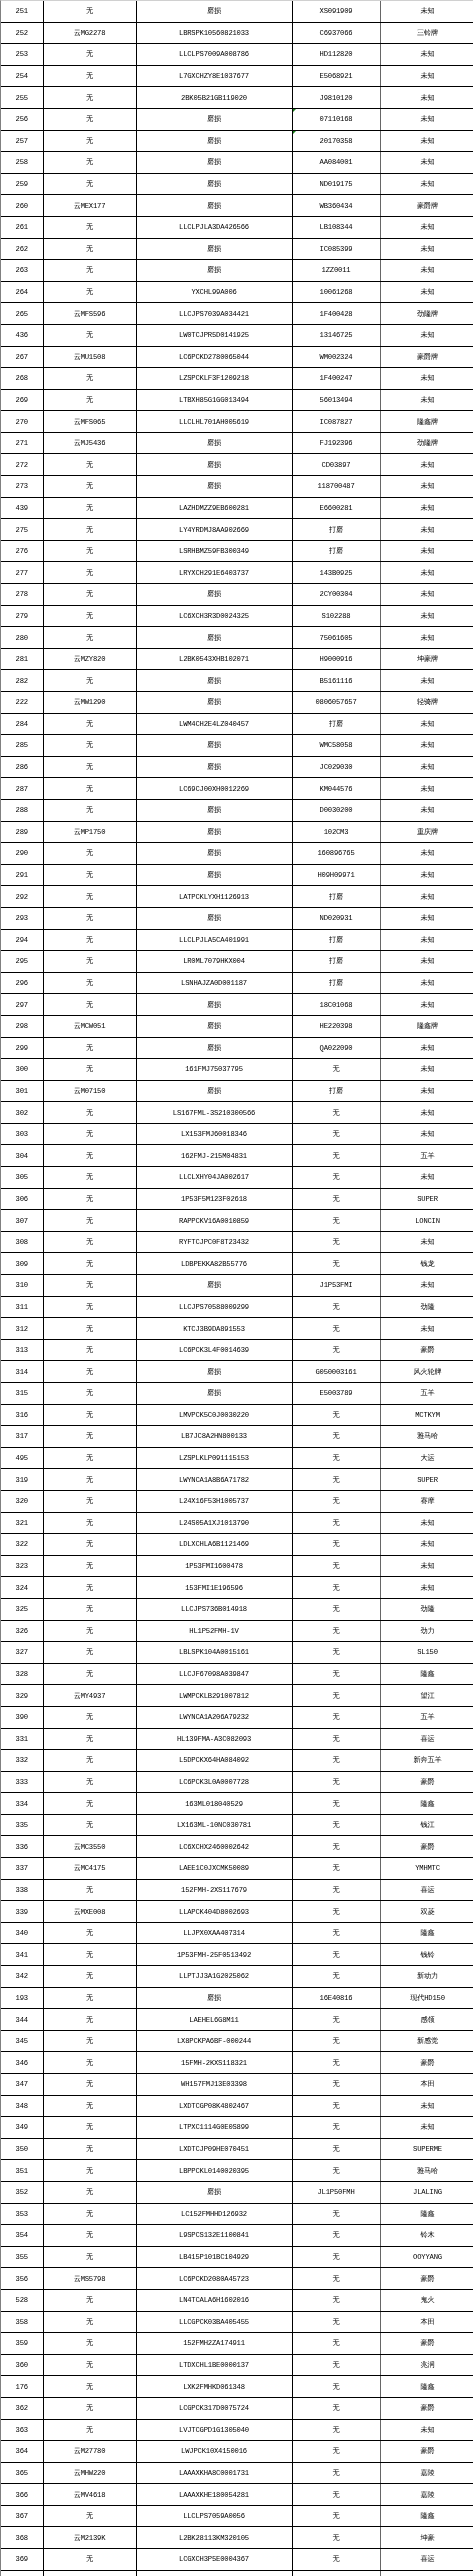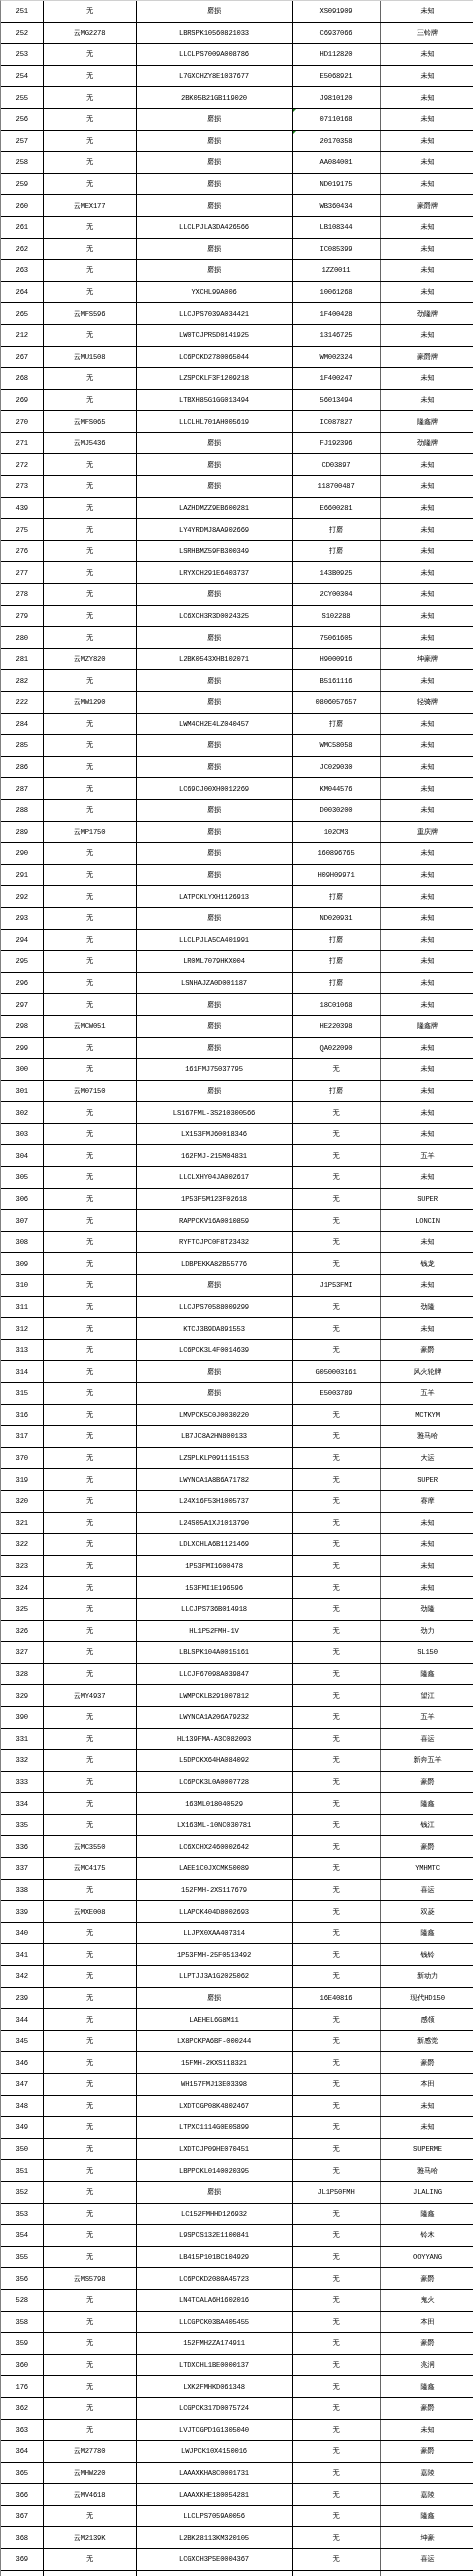--- a/index.html
+++ b/index.html
@@ -138,21 +138,21 @@
           <td class="c5"><span>未知</span></td>
         </tr>
         <tr>
           <td class="c1"><span>265</span></td>
           <td class="c2"><span>云MFS596</span></td>
           <td class="c3"><span>LLCJPS7039A034421</span></td>
           <td class="c4"><span>1F400428</span></td>
           <td class="c5"><span>劲隆牌</span></td>
         </tr>
         <tr>
-          <td class="c1"><span>212</span></td>
+          <td class="c1"><span>436</span></td>
           <td class="c2"><span>无</span></td>
           <td class="c3"><span>LW0TCJPR5D0141925</span></td>
           <td class="c4"><span>13146725</span></td>
           <td class="c5"><span>未知</span></td>
         </tr>
         <tr>
           <td class="c1"><span>267</span></td>
           <td class="c2"><span>云MU1508</span></td>
           <td class="c3"><span>LC6PCKD2780065044</span></td>
           <td class="c4"><span>WM002324</span></td>
@@ -502,21 +502,21 @@
           <td class="c5"><span>MCTKYM</span></td>
         </tr>
         <tr>
           <td class="c1"><span>317</span></td>
           <td class="c2"><span>无</span></td>
           <td class="c3"><span>LB7JC8A2HN800133</span></td>
           <td class="c4"><span>无</span></td>
           <td class="c5"><span>雅马哈</span></td>
         </tr>
         <tr>
-          <td class="c1"><span>370</span></td>
+          <td class="c1"><span>495</span></td>
           <td class="c2"><span>无</span></td>
           <td class="c3"><span>LZSPLKLP091115153</span></td>
           <td class="c4"><span>无</span></td>
           <td class="c5"><span>大运</span></td>
         </tr>
         <tr>
           <td class="c1"><span>319</span></td>
           <td class="c2"><span>无</span></td>
           <td class="c3"><span>LWYNCA1A8B6A71782</span></td>
           <td class="c4"><span>无</span></td>
@@ -677,21 +677,21 @@
           <td class="c5"><span>钱铃</span></td>
         </tr>
         <tr>
           <td class="c1"><span>342</span></td>
           <td class="c2"><span>无</span></td>
           <td class="c3"><span>LLPTJJ3A1G2025062</span></td>
           <td class="c4"><span>无</span></td>
           <td class="c5"><span>新动力</span></td>
         </tr>
         <tr>
-          <td class="c1"><span>239</span></td>
+          <td class="c1"><span>193</span></td>
           <td class="c2"><span>无</span></td>
           <td class="c3"><span>磨损</span></td>
           <td class="c4"><span>16E40816</span></td>
           <td class="c5"><span>现代HD150</span></td>
         </tr>
         <tr>
           <td class="c1"><span>344</span></td>
           <td class="c2"><span>无</span></td>
           <td class="c3"><span>LAEHEL6G8M11</span></td>
           <td class="c4"><span>无</span></td>

